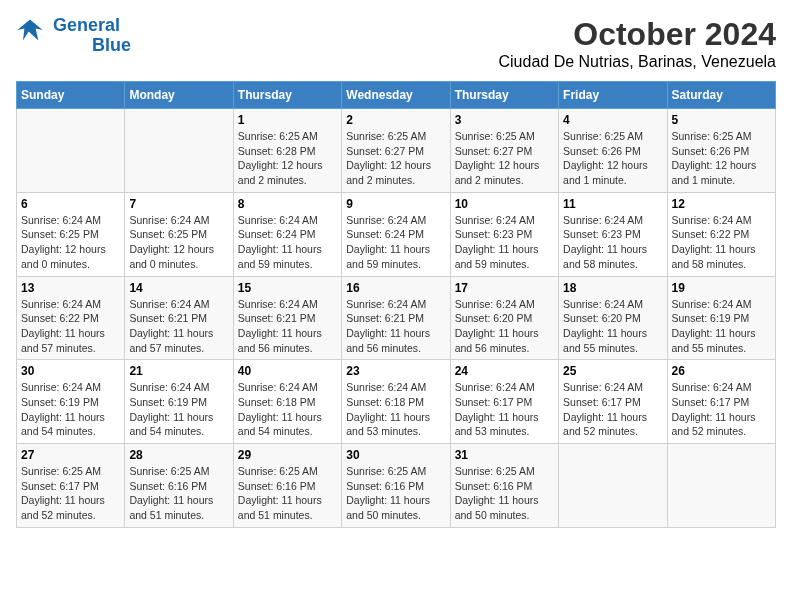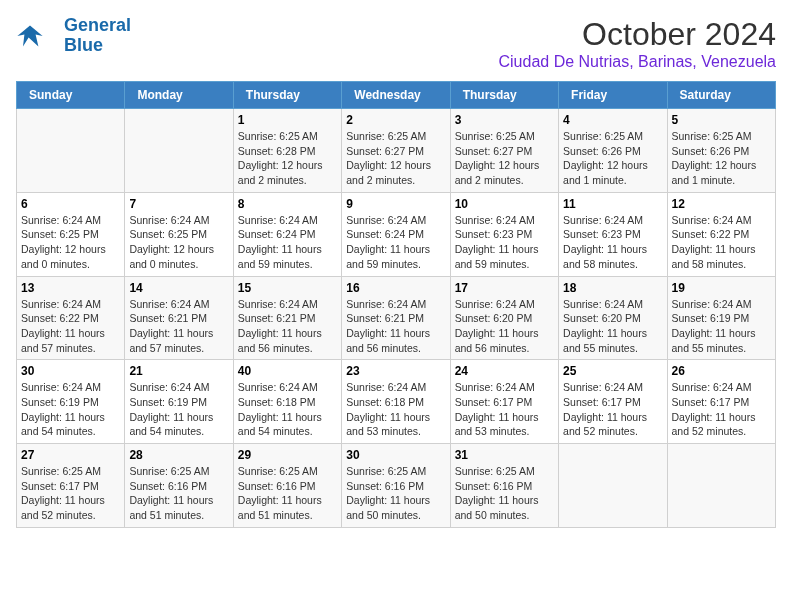--- a/index.html
+++ b/index.html
@@ -11,57 +11,56 @@
       padding: 16px;
     }
     .header {
       display: flex;
       justify-content: space-between;
       align-items: flex-start;
       margin-bottom: 10px;
     }
     .logo {
       display: flex;
-      align-items: center;
-      gap: 20px;
+      gap: 9px;
     }
     .logo-text {
       font-size: 18px;
       font-weight: bold;
       color: #333;
       line-height: 1.1;
     }
     .logo-text span {
       color: #1a6aaa;
     }
     .logo-bird {
       width: 28px;
       height: 28px;
     }
     .title-block {
       text-align: right;
     }
     .month-title {
       font-size: 32px;
-      font-weight: normal;
+      font-weight: bold;
       color: #333;
     }
     .location-title {
       font-size: 16px;
-      color: #6d28d9;
+      color: #000000;
     }
     table {
       width: 100%;
       border-collapse: collapse;
       font-size: 11px;
     }
     thead tr th {
       background-color: #3a7fc1;
       color: #fff;
-      padding: 6px 12px;
+      padding: 6px 4px;
       text-align: left;
       font-size: 12px;
       border: 1px solid #5a9fd1;
     }
     tbody tr td {
       border: 1px solid #d0d0d0;
       vertical-align: top;
       padding: 4px;
       width: 108px;
       min-height: 70px;
@@ -88,21 +87,21 @@
 </head>
 <body>
 
 <div class="header">
   <div class="logo">
     <svg class="logo-bird" viewBox="0 0 40 40" xmlns="http://www.w3.org/2000/svg">
       <polygon points="20,5 38,20 28,18 32,35 18,22 10,35 12,18 2,20" fill="#1a6aaa"></polygon>
     </svg>
     <div class="logo-text">
       <div><span>General</span></div>
-      <div style="color:#1a6aaa;">Blue</div>
+      <div style="color:#1a6aaa;margin-left:39px;">Blue</div>
     </div>
   </div>
   <div class="title-block">
     <div class="month-title">October 2024</div>
     <div class="location-title">Ciudad De Nutrias, Barinas, Venezuela</div>
   </div>
 </div>
 
 <table>
   <thead>

